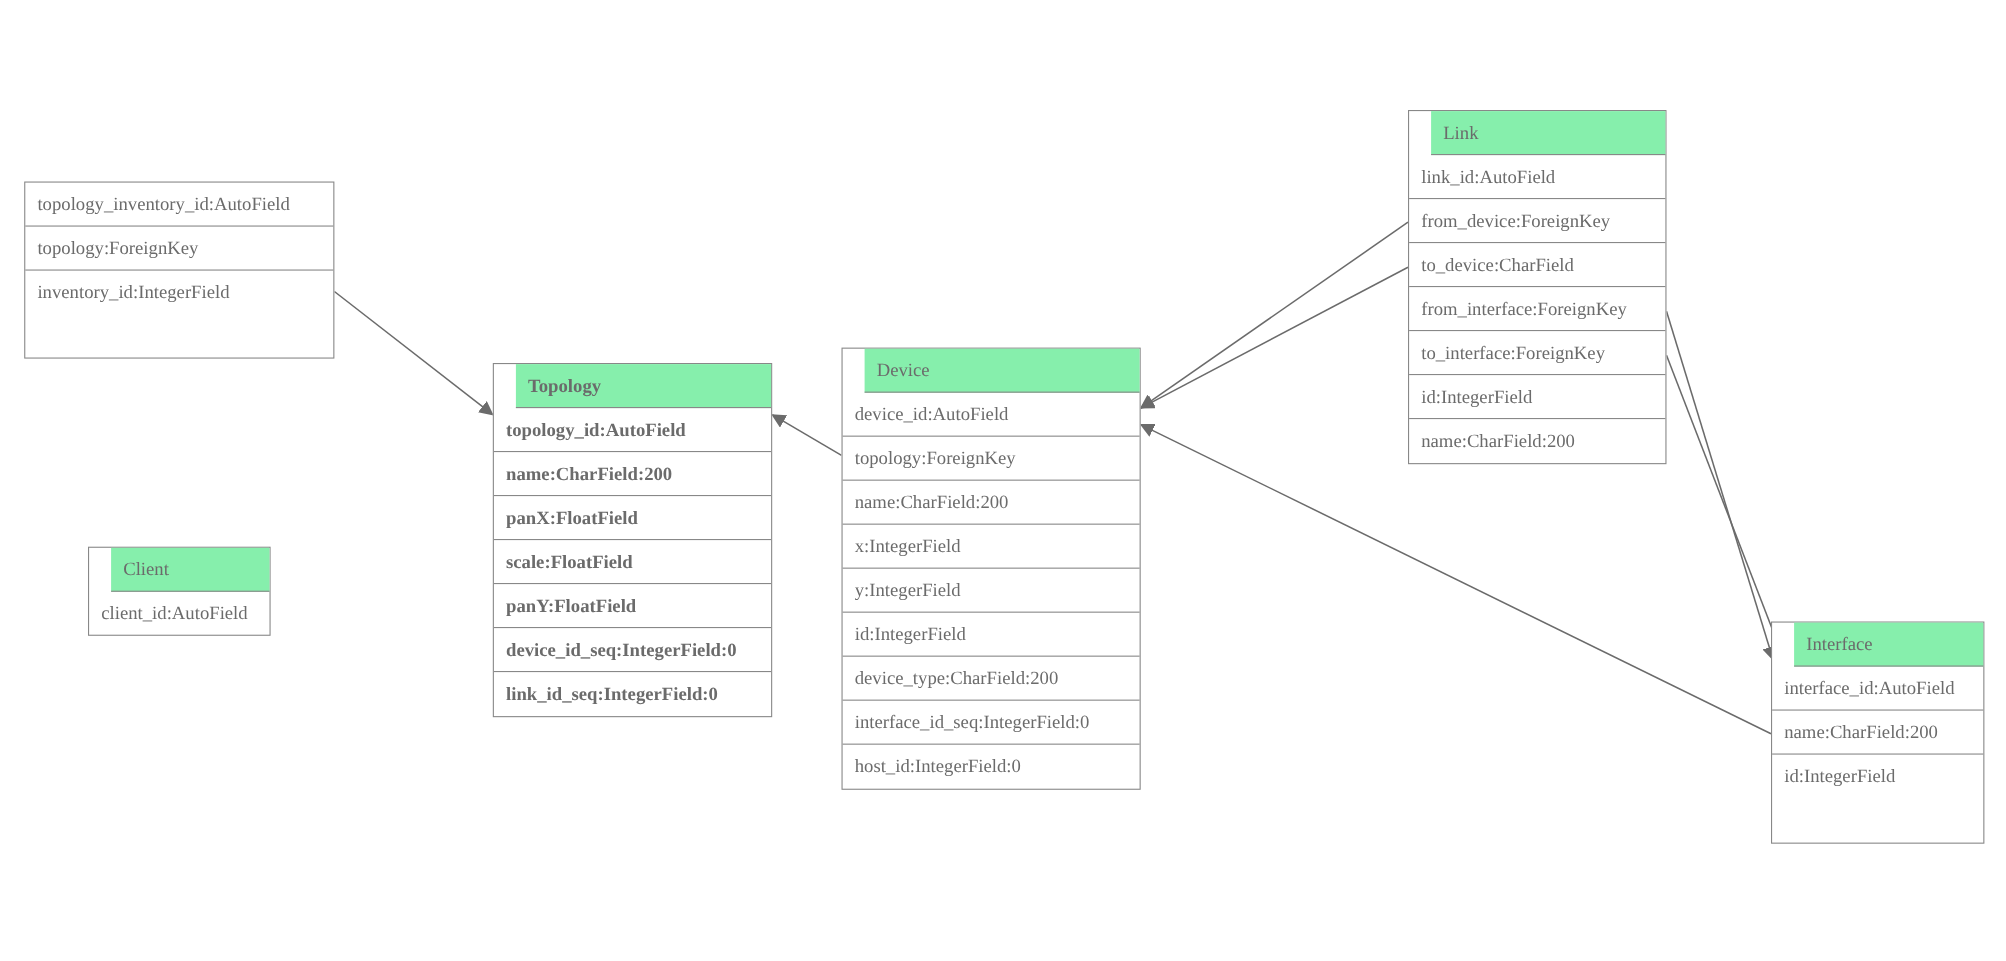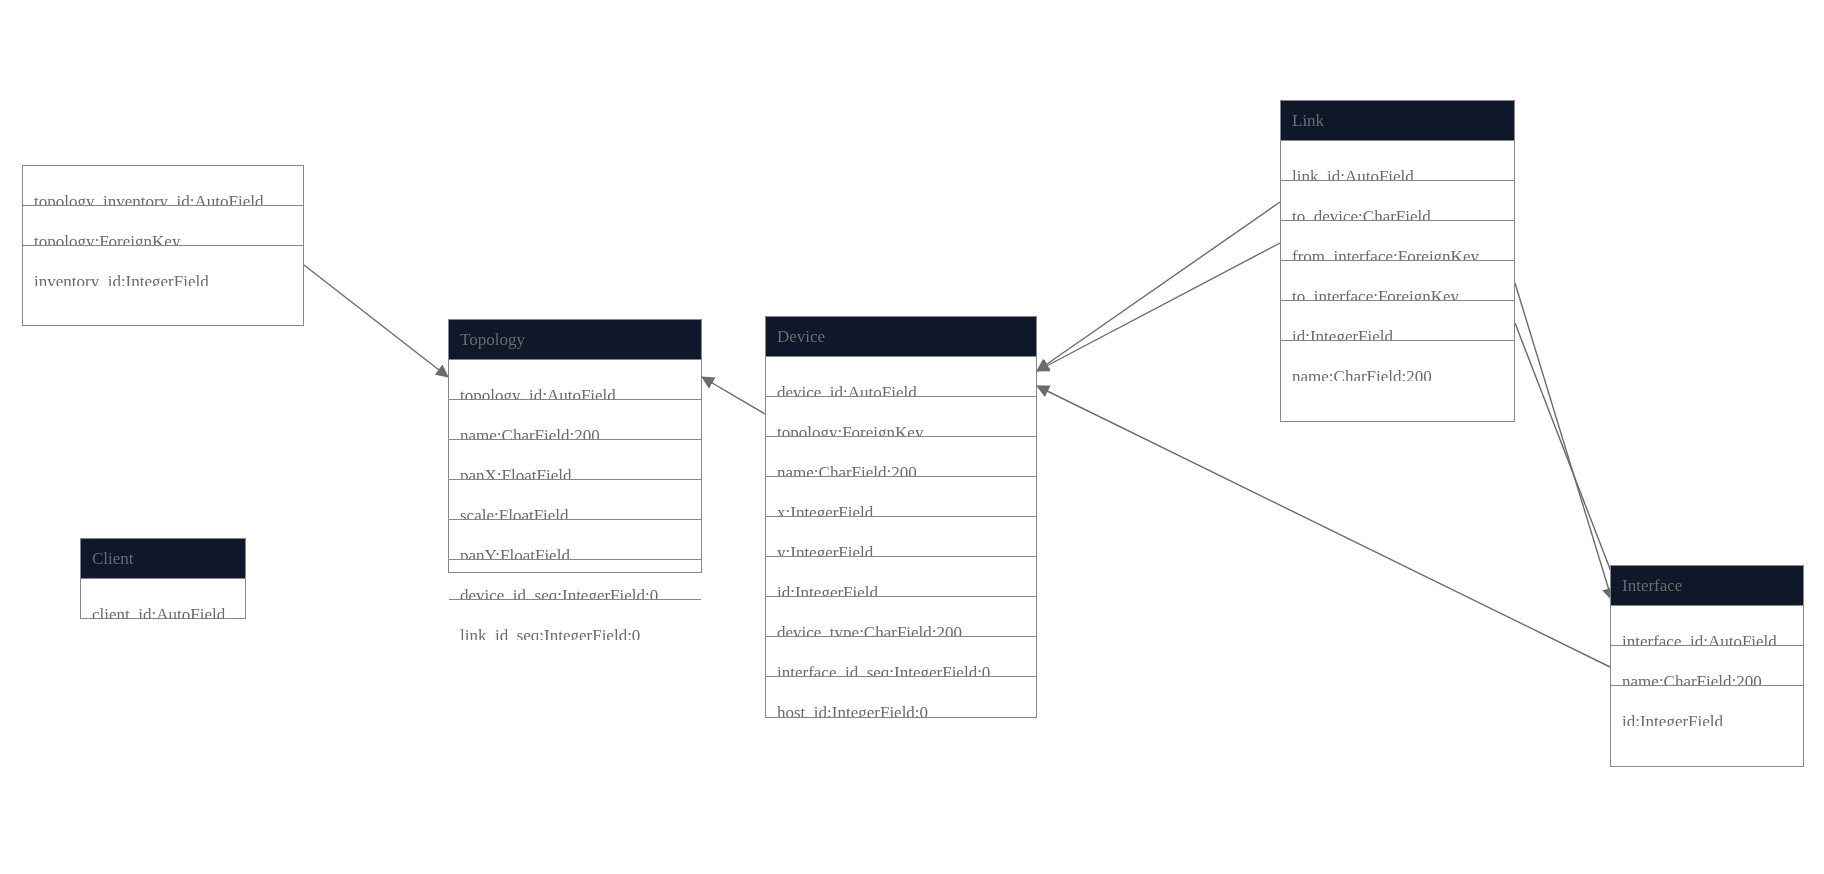--- a/index.html
+++ b/index.html
@@ -11,36 +11,37 @@
   #canvas{position:absolute;left:0;top:0;width:1824px;height:874px;}
   #edges{position:absolute;left:0;top:0;width:1824px;height:874px;pointer-events:none;}
 
   .entity{
     position:absolute;
     border:1px solid #888888;
     background:#ffffff;
     box-sizing:border-box;
   }
   .entity-header{
-    background:#0f172a;
+    background:#86efac;
     border-bottom:1px solid #888888;
     color:#6b6b6b;
     font-size:17px;
     line-height:40px;
     height:40px;
     padding:0 0 0 11px;
     box-sizing:border-box;
     white-space:nowrap;
     overflow:hidden;
+    margin-left:20px;
   }
   .attr-list{list-style:none;margin:0;padding:0;}
   .attr{
     height:40px;
     line-height:40px;
-    padding:16px 0 0 11px;
+    padding:0 0 0 11px;
     box-sizing:border-box;
     color:#6b6b6b;
     font-size:17px;
     border-bottom:1px solid #888888;
     white-space:nowrap;
     overflow:hidden;
   }
   .attr:last-child{border-bottom:none;}
 </style>
 </head>
@@ -65,33 +66,33 @@
       </g>
   </svg>
 
 <div class="entity" style="left: 22px; top: 165px; width: 282px; height: 161px;">
       <ul class="attr-list">
         <li class="attr">topology_inventory_id:AutoField</li>
         <li class="attr">topology:ForeignKey</li>
         <li class="attr">inventory_id:IntegerField</li>
       </ul>
     </div>
-    <div class="entity" style="left: 448px; top: 319px; width: 254px; height: 254px;">
+    <div class="entity" style="left: 448px; top: 330px; width: 254px; height: 322px; font-weight: bold;">
       <div class="entity-header">Topology</div>
       <ul class="attr-list">
         <li class="attr">topology_id:AutoField</li>
         <li class="attr">name:CharField:200</li>
         <li class="attr">panX:FloatField</li>
         <li class="attr">scale:FloatField</li>
         <li class="attr">panY:FloatField</li>
         <li class="attr">device_id_seq:IntegerField:0</li>
         <li class="attr">link_id_seq:IntegerField:0</li>
       </ul>
     </div>
-    <div class="entity" style="left: 80px; top: 538px; width: 166px; height: 81px;">
+    <div class="entity" style="left: 80px; top: 497px; width: 166px; height: 81px;">
       <div class="entity-header">Client</div>
       <ul class="attr-list">
         <li class="attr">client_id:AutoField</li>
       </ul>
     </div>
     <div class="entity" style="left: 765px; top: 316px; width: 272px; height: 402px;">
       <div class="entity-header">Device</div>
       <ul class="attr-list">
         <li class="attr">device_id:AutoField</li>
         <li class="attr">topology:ForeignKey</li>
@@ -101,20 +102,21 @@
         <li class="attr">id:IntegerField</li>
         <li class="attr">device_type:CharField:200</li>
         <li class="attr">interface_id_seq:IntegerField:0</li>
         <li class="attr">host_id:IntegerField:0</li>
       </ul>
     </div>
     <div class="entity" style="left: 1280px; top: 100px; width: 235px; height: 322px;">
       <div class="entity-header">Link</div>
       <ul class="attr-list">
         <li class="attr">link_id:AutoField</li>
+        <li class="attr">from_device:ForeignKey</li>
         <li class="attr">to_device:CharField</li>
         <li class="attr">from_interface:ForeignKey</li>
         <li class="attr">to_interface:ForeignKey</li>
         <li class="attr">id:IntegerField</li>
         <li class="attr">name:CharField:200</li>
       </ul>
     </div>
     <div class="entity" style="left: 1610px; top: 565px; width: 194px; height: 202px;">
       <div class="entity-header">Interface</div>
       <ul class="attr-list">

